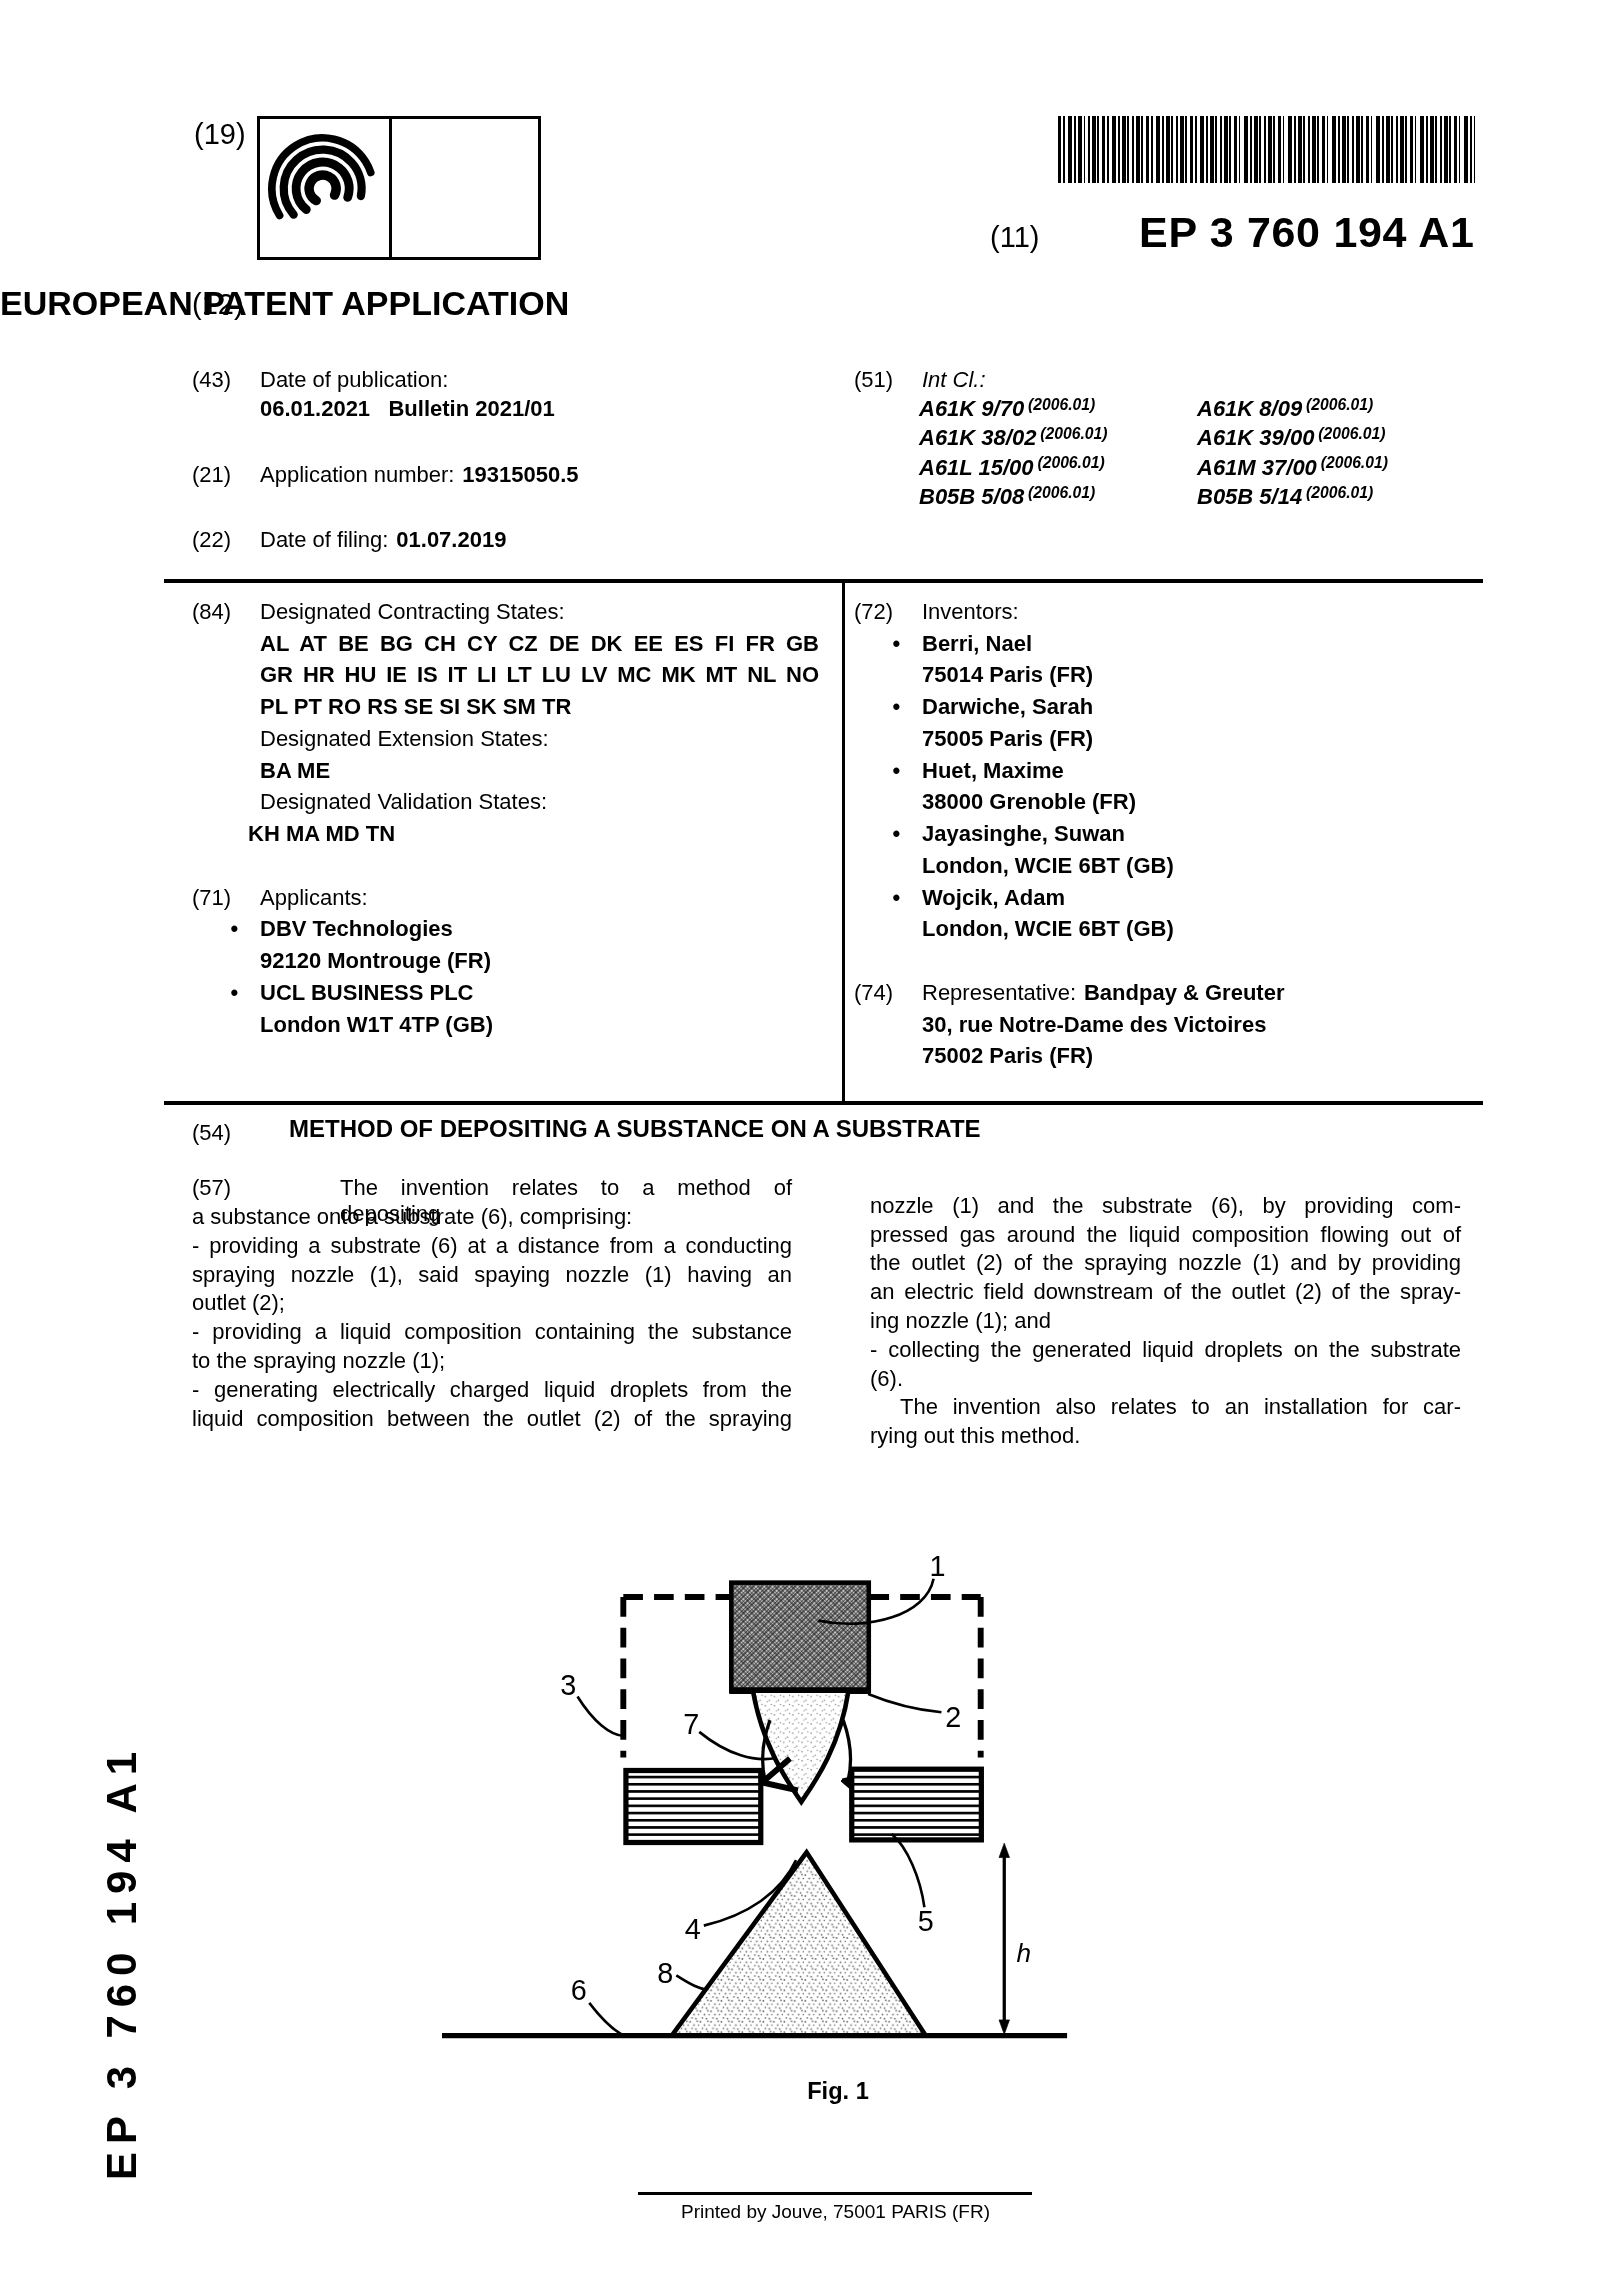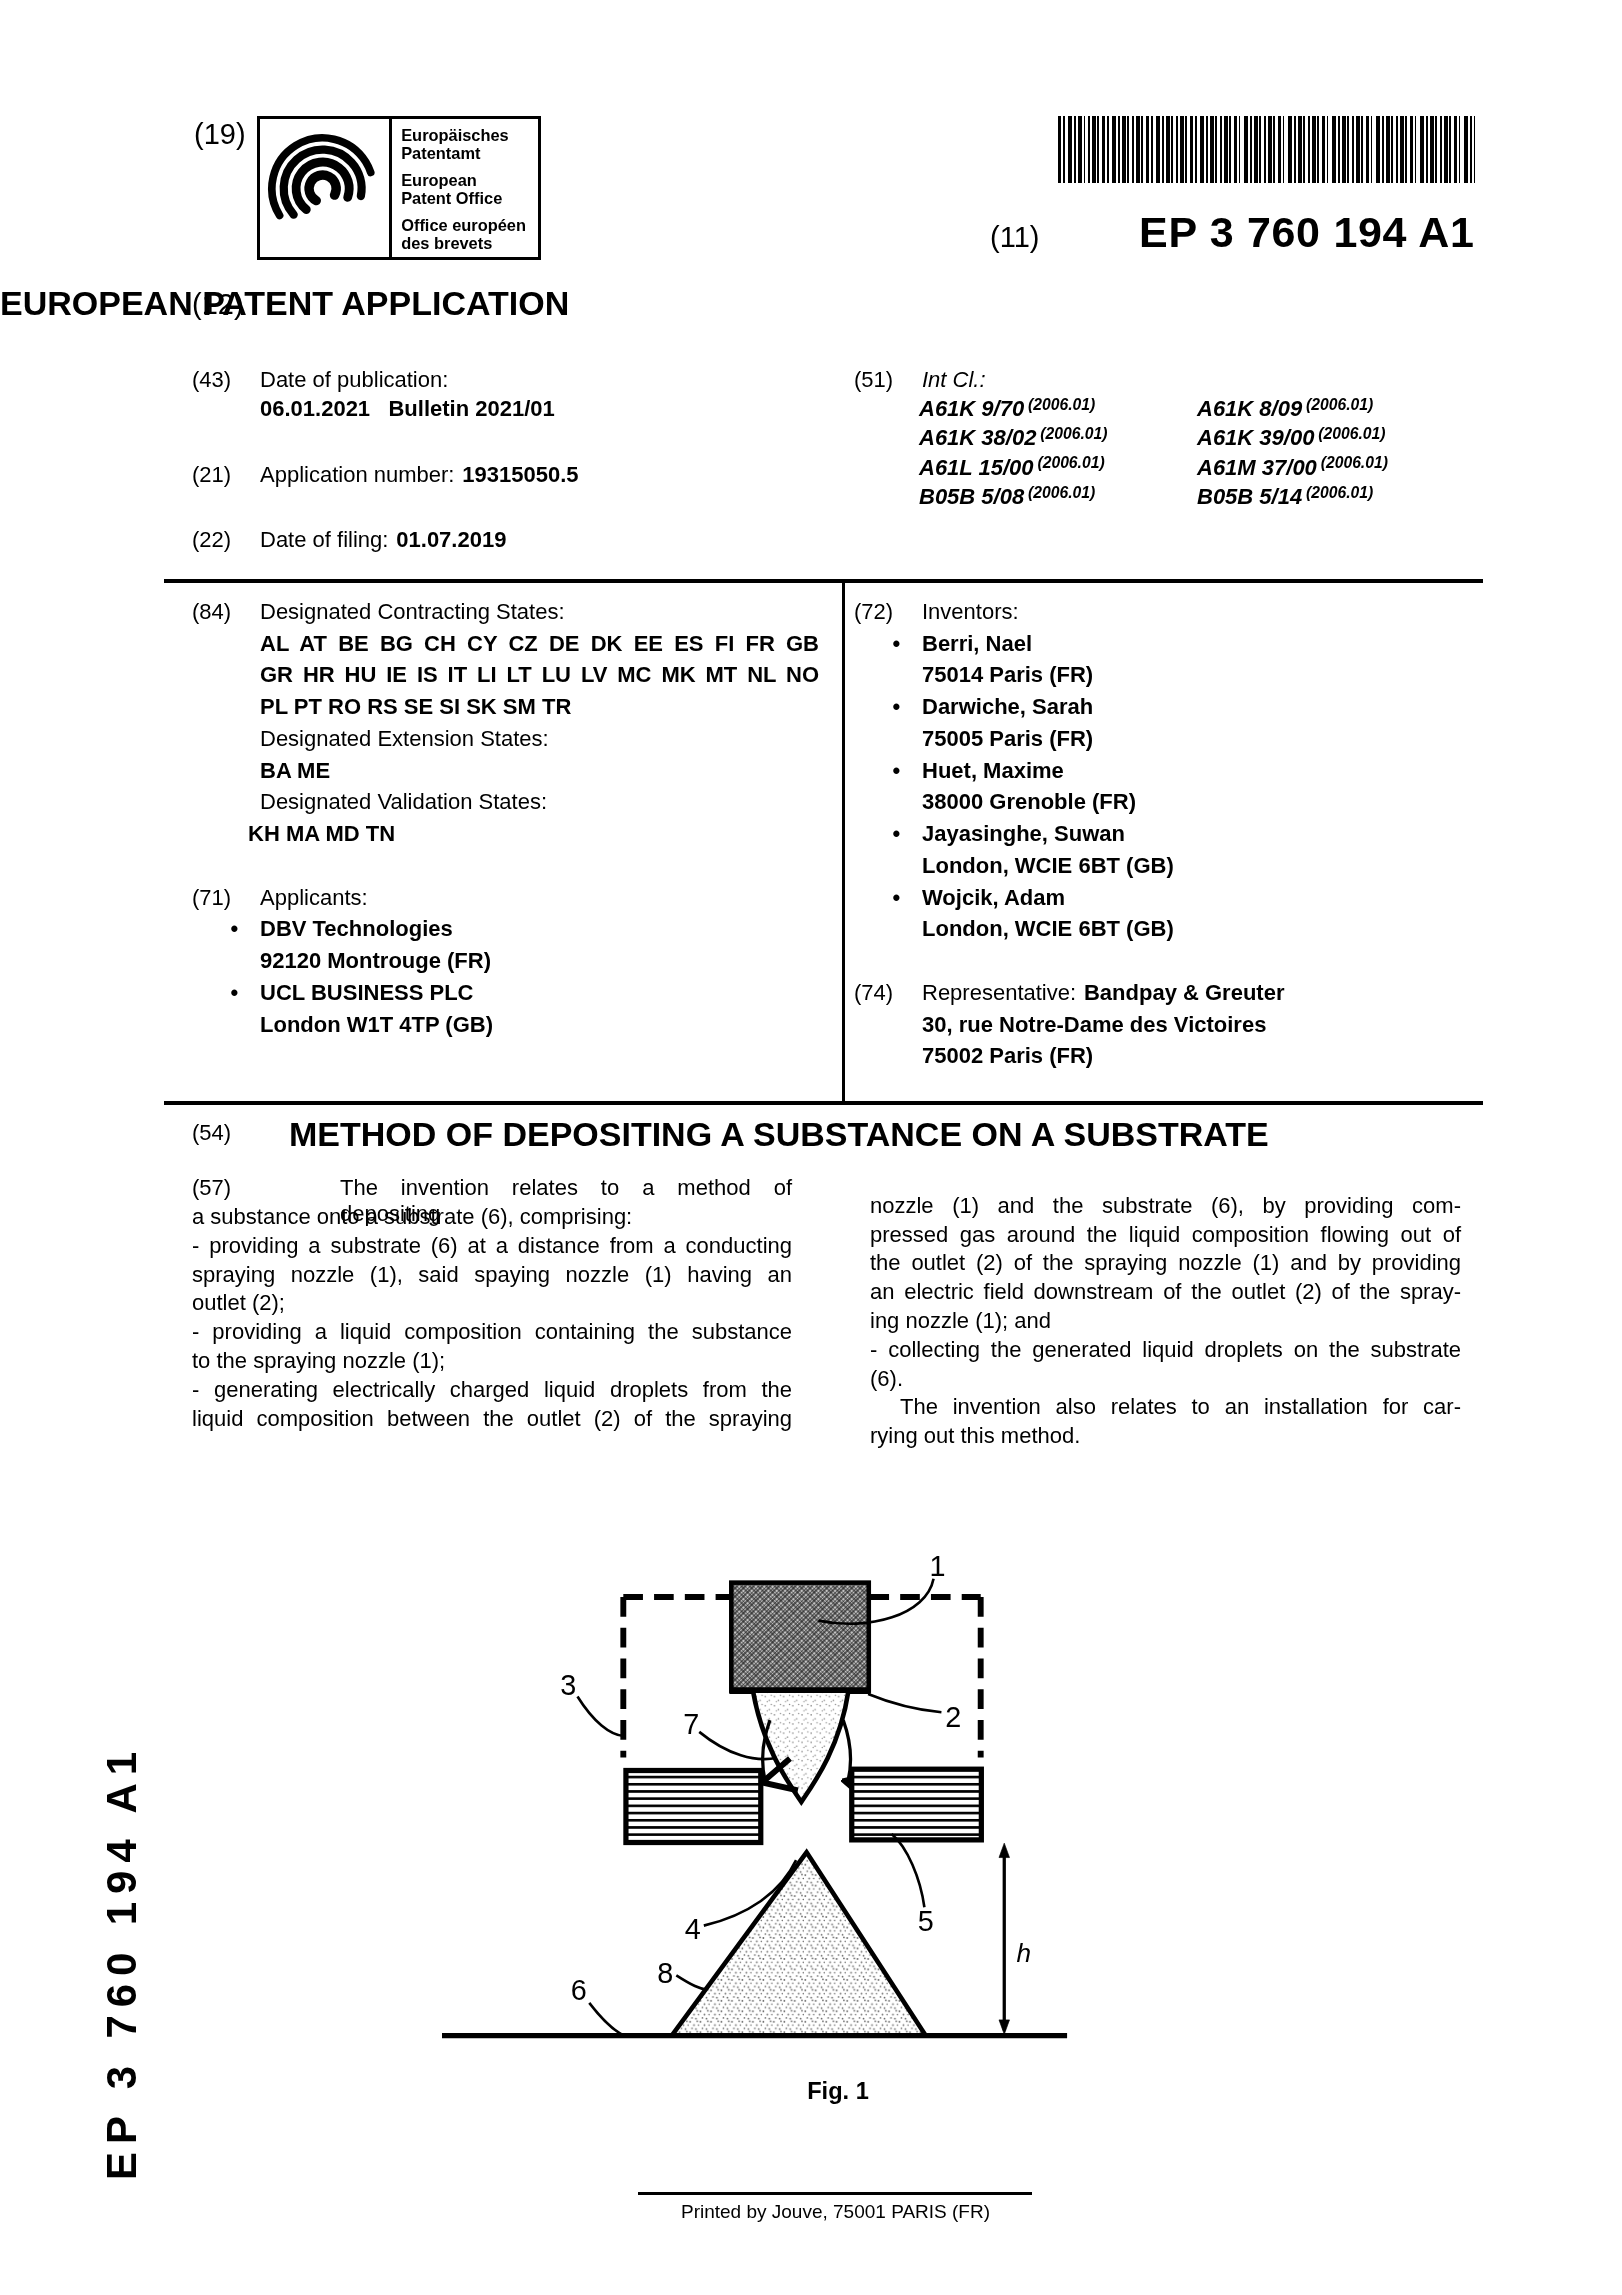--- a/index.html
+++ b/index.html
@@ -47,25 +47,20 @@
   <div class="logo-cell">
     <svg width="118" height="124" viewBox="0 0 200 210">
       <g transform="translate(96,106)" fill="none" stroke="#000" stroke-linecap="round">
         <circle r="23" stroke-width="16" stroke-dasharray="108 37" transform="rotate(118)"></circle>
         <circle r="45" stroke-width="15" stroke-dasharray="196 87" transform="rotate(128)"></circle>
         <circle r="66" stroke-width="14" stroke-dasharray="268 147" transform="rotate(138)"></circle>
         <circle r="86" stroke-width="13" stroke-dasharray="290 251" transform="rotate(148)"></circle>
       </g>
     </svg>
   </div>
-  <div class="logo-text">
-    <div><span>Europäisches</span><br><span>Patentamt</span></div>
-    <div><span>European</span><br><span>Patent Office</span></div>
-    <div><span>Office européen</span><br><span>des brevets</span></div>
-  </div>
 </div>
 
 <div class="barcode"></div>
 <div class="abs paren" style="left:990px;top:221px;">(11)</div>
 <div class="pubnum">EP 3 760 194 A1</div>
 
 <div class="abs paren" style="left:192px;top:288px;">(12)</div>
 <div class="doc-type">EUROPEAN PATENT APPLICATION</div>
 
 <div class="row" style="left:192px;top:367px;">
@@ -132,21 +127,21 @@
 <div class="row b blt" style="left:922px;top:885px;">Wojcik, Adam</div>
 <div class="row b" style="left:922px;top:916px;">London, WCIE 6BT (GB)</div>
 
 <div class="row" style="left:854px;top:980px;">
   <span class="num">(74)</span><span>Representative:</span><span class="val">Bandpay &amp; Greuter</span>
 </div>
 <div class="row b" style="left:922px;top:1012px;">30, rue Notre-Dame des Victoires</div>
 <div class="row b" style="left:922px;top:1043px;">75002 Paris (FR)</div>
 
 <div class="row" style="left:192px;top:1120px;">(54)</div>
-<div class="abs b" style="left:289px;top:1115px;font-size:34px;white-space:nowrap;">METHOD OF DEPOSITING A SUBSTANCE ON A SUBSTRATE</div>
+<div class="abs b" style="left:289px;top:1115px;font-size:24px;white-space:nowrap;">METHOD OF DEPOSITING A SUBSTANCE ON A SUBSTRATE</div>
 
 <div class="row" style="left:192px;top:1175px;">(57)</div>
 <div class="wrap just" style="left:340px;top:1175px;width:452px;">The invention relates to a method of depositing</div>
 <div class="wrap" style="left:192px;top:1204px;width:600px;">a substance onto a substrate (6), comprising:</div>
 <div class="wrap just" style="left:192px;top:1233px;width:600px;">- providing a substrate (6) at a distance from a conducting</div>
 <div class="wrap just" style="left:192px;top:1262px;width:600px;">spraying nozzle (1), said spaying nozzle (1) having an</div>
 <div class="wrap" style="left:192px;top:1290px;width:600px;">outlet (2);</div>
 <div class="wrap just" style="left:192px;top:1319px;width:600px;">- providing a liquid composition containing the substance</div>
 <div class="wrap" style="left:192px;top:1348px;width:600px;">to the spraying nozzle (1);</div>
 <div class="wrap just" style="left:192px;top:1377px;width:600px;">- generating electrically charged liquid droplets from the</div>

